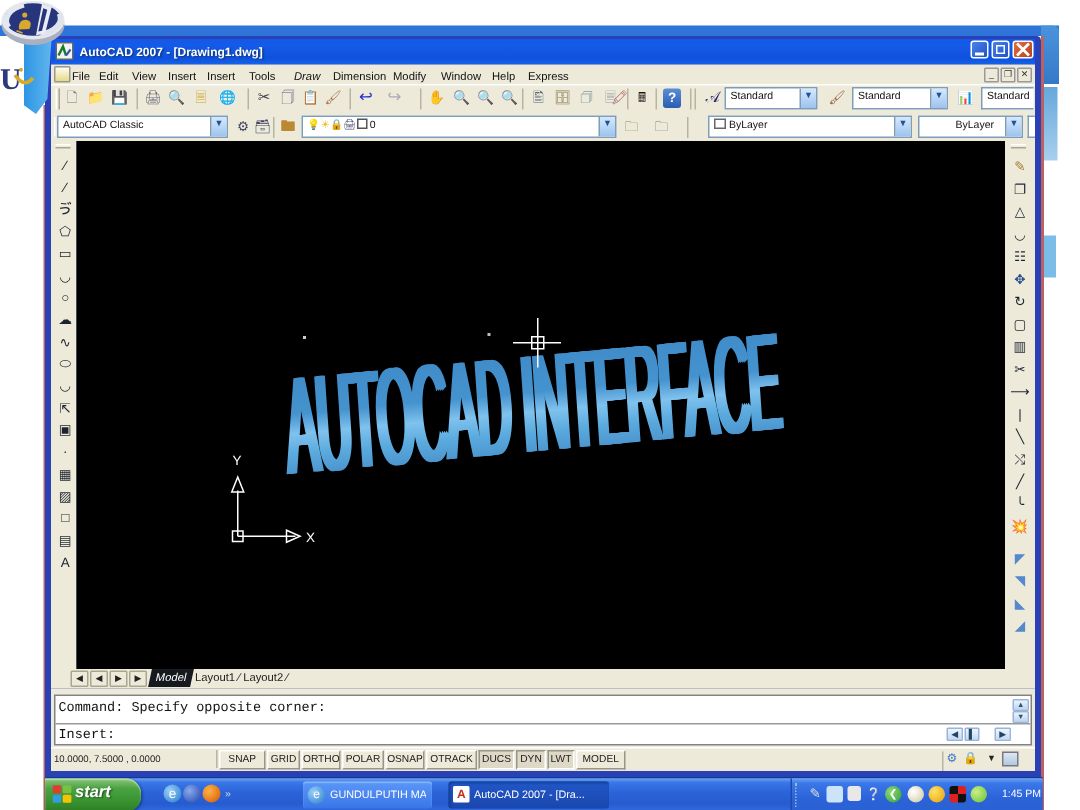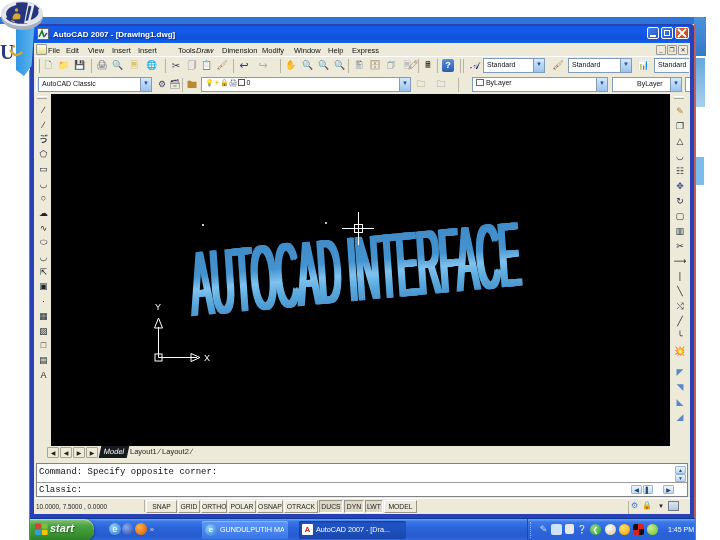--- a/index.html
+++ b/index.html
@@ -45,21 +45,21 @@
     </svg>
   </div>
 <div class="abs" style="left:34px;top:43px;width:656px;height:13px;background:#EDEAD9;"></div>
 <div class="abs" style="left:36px;top:44px;width:11px;height:11px;background:linear-gradient(180deg,#fdfdf2,#e8d98a);border:1px solid #998;border-radius:1px;"></div>
 <div class="abs" style="left:34px;top:43px;width:656px;height:13px;font-size:7.5px;color:#111;">
     <div class="mi" style="left:14px;">File</div>
     <div class="mi" style="left:32px;">Edit</div>
     <div class="mi" style="left:54px;">View</div>
     <div class="mi" style="left:78px;">Insert</div>
     <div class="mi" style="left:104px;">Insert</div>
-    <div class="mi" style="left:144px;">Tools</div>
+    <div class="mi" style="left:132px;">Tools</div>
     <div class="mi" style="left:162px;font-style:italic;">Draw</div>
     <div class="mi" style="left:188px;">Dimension</div>
     <div class="mi" style="left:228px;">Modify</div>
     <div class="mi" style="left:260px;">Window</div>
     <div class="mi" style="left:294px;">Help</div>
     <div class="mi" style="left:318px;">Express</div>
   </div>
 <div class="abs" style="left:656px;top:44.5px;width:10px;height:10px;background:#EDEAD9;border:1px solid #999;border-radius:1px;font-size:6px;text-align:center;line-height:8px;color:#333;">_</div>
 <div class="abs" style="left:667px;top:44.5px;width:10px;height:10px;background:#EDEAD9;border:1px solid #999;border-radius:1px;font-size:6px;text-align:center;line-height:8px;color:#333;">❐</div>
 <div class="abs" style="left:678px;top:44.5px;width:10px;height:10px;background:#EDEAD9;border:1px solid #999;border-radius:1px;font-size:6px;text-align:center;line-height:8px;color:#333;">✕</div>
@@ -223,21 +223,21 @@
 <div class="tabarrow" style="left:47px;top:447px;">◀</div>
 <div class="tabarrow" style="left:60px;top:447px;">◀</div>
 <div class="tabarrow" style="left:73px;top:447px;">▶</div>
 <div class="tabarrow" style="left:86px;top:447px;">▶</div>
 <div class="abs" style="left:100px;top:446px;width:28px;height:12px;background:#16191d;color:#fff;font-size:7.5px;text-align:center;line-height:12px;transform:skewX(-12deg);">Model</div>
 <div class="abs" style="left:130px;top:446px;width:116px;height:12px;font-size:7.5px;color:#222;line-height:12px;">Layout1 ∕ Layout2 ∕</div>
 <div class="abs" style="left:34px;top:459px;width:656px;height:39px;background:#EDEAD9;">
 <div class="abs" style="left:2px;top:4px;width:652px;height:34px;background:#fff;border:1px solid #828282;"></div>
 <div class="abs" style="left:5px;top:8px;font-family:'Liberation Mono',monospace;font-size:9px;color:#111;white-space:pre;">Command: Specify opposite corner:</div>
 <div class="abs" style="left:3px;top:22.5px;width:650px;height:1px;background:#9a9a9a;"></div>
-<div class="abs" style="left:5px;top:26px;font-family:'Liberation Mono',monospace;font-size:9px;color:#111;">Classic:</div>
+<div class="abs" style="left:5px;top:26px;font-family:'Liberation Mono',monospace;font-size:9px;color:#111;">Insert:</div>
 <div class="abs" style="left:641px;top:7px;width:11px;height:8px;background:linear-gradient(180deg,#eaf3fd,#bcd5f2);border:1px solid #9ab4dc;border-radius:1px;font-size:5px;text-align:center;line-height:7px;color:#356;">▲</div>
 <div class="abs" style="left:641px;top:15px;width:11px;height:8px;background:linear-gradient(180deg,#eaf3fd,#bcd5f2);border:1px solid #9ab4dc;border-radius:1px;font-size:5px;text-align:center;line-height:7px;color:#356;">▼</div>
 <div class="abs" style="left:597px;top:26px;width:11px;height:9px;background:linear-gradient(180deg,#eef5fd,#c4daf4);border:1px solid #9ab4dc;border-radius:1px;font-size:6px;text-align:center;line-height:8px;color:#246;">◀</div>
 <div class="abs" style="left:609px;top:26px;width:10px;height:9px;background:linear-gradient(180deg,#eef5fd,#c4daf4);border:1px solid #9ab4dc;border-radius:1px;font-size:6px;text-align:center;line-height:8px;color:#246;">▌</div>
 <div class="abs" style="left:629px;top:26px;width:11px;height:9px;background:linear-gradient(180deg,#eef5fd,#c4daf4);border:1px solid #9ab4dc;border-radius:1px;font-size:6px;text-align:center;line-height:8px;color:#246;">▶</div>
 </div>
 <div class="abs" style="left:34px;top:498px;width:656px;height:16px;background:#EDEAD9;border-top:1px solid #fff;"></div>
 <div class="abs" style="left:144px;top:500px;width:1px;height:12px;background:#b8b4a2;"></div>
 <div class="abs" style="left:36px;top:503px;font-size:6.4px;color:#222;">10.0000, 7.5000 , 0.0000</div>
 <div class="sbtn" style="left:146px;top:500px;width:31px;line-height:11px;">SNAP</div>

